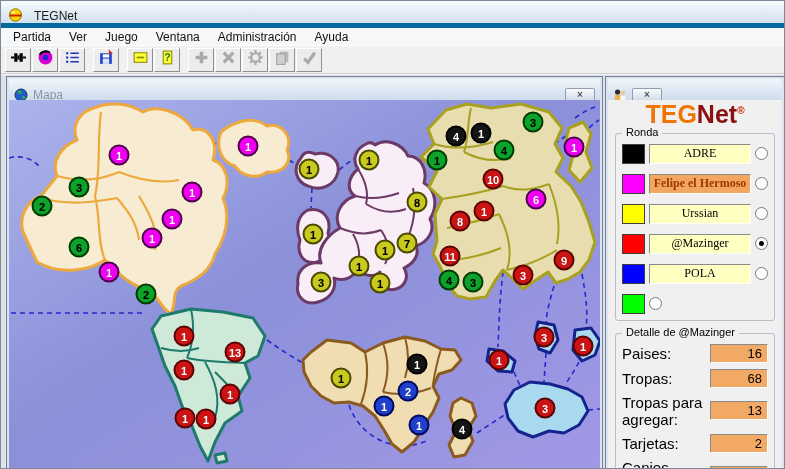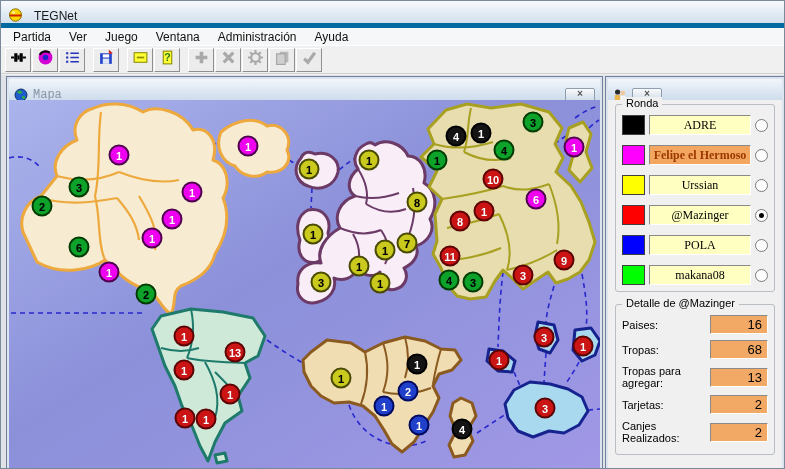--- a/index.html
+++ b/index.html
@@ -12,21 +12,21 @@
 
   .menubar { height:22px; background:#f6f7f8; display:flex; align-items:center; padding:0 3px; border-top:5px solid #0369a1; }
   .menu-item { padding:3px 9px; font-size:12px; color:#111; cursor:default; }
 
   .toolbar { height:29px; background:#f0f0f0; display:flex; align-items:center; padding:0 4px; gap:1px; border-top:1px solid #fff; border-bottom:1px solid #d0d0d0; }
   .tbtn { width:26px; height:24px; display:flex; align-items:center; justify-content:center; background:#ececec; border:1px solid; border-color:#ffffff #8f8f8f #8f8f8f #ffffff; }
   .tsep { width:6px; height:24px; }
 
   .mdi { position:absolute; top:74px; left:0; right:0; bottom:0; background:#dfe3e8; overflow:hidden; }
   .child { position:absolute; border:1px solid #70809a; background:#f0f0f0; box-shadow:0 0 0 2px #dce5ef inset; }
-  .child-title { height:33px; margin:2px 2px 0 2px; background:linear-gradient(#f1f6fb,#d6e2f0 50%,#bfd0e2); display:flex; align-items:center; gap:5px; padding:0 5px; border-bottom:1px solid #a8b8cc;font-family:Liberation Mono, monospace; }
+  .child-title { height:33px; margin:2px 2px 0 2px; background:linear-gradient(#f1f6fb,#d6e2f0 50%,#bfd0e2); display:flex; align-items:center; gap:5px; padding:0 5px; border-bottom:1px solid #a8b8cc; }
   .child-title .t { font-size:12px; color:#8a95a5; flex:1; white-space:nowrap; }
   .closebtn { width:30px; height:15px; border:1px solid #8f9dae; border-radius:2px; background:linear-gradient(#fafcfe,#e3eaf1 45%,#cdd8e4); font-size:10px; font-weight:bold; color:#555; display:flex; align-items:center; justify-content:center; line-height:1; }
 
   #map-window { left:5px; top:1px; width:597px; height:400px; }
   #map-canvas { position:absolute; left:2px; top:23px; width:591px; height:372px; overflow:hidden; }
   #map-svg { position:absolute; left:0; top:0; }
   #marker-layer { position:absolute; left:0; top:0; width:100%; height:100%; }
   .marker { position:absolute; width:21px; height:21px; border-radius:50%; border:2px solid; display:flex; align-items:center; justify-content:center; font-size:11px; font-weight:bold; transform:translate(-50%,-50%); text-shadow:0 0 1px rgba(0,0,0,.25); }
 
   #players-window { left:604px; top:1px; width:180px; height:397px; }
@@ -38,21 +38,21 @@
   .groupbox { position:relative; margin:4px 7px 0 7px; border:1px solid #b9bec4; border-radius:3px; padding:10px 6px 4px 6px; }
   .gb-label { position:absolute; top:-8px; left:6px; background:#f0f0f0; padding:0 4px; font-size:11px; color:#000; }
   .prow { display:flex; align-items:center; gap:4px; margin:0 0 10px 0; height:20px; }
   .prow:last-child { margin-bottom:2px; }
   .swatch { width:23px; height:20px; border:1px solid #404040; flex:none; }
   .pname { flex:1; height:20px; background:#ffffc2; border:1px solid; border-color:#8a8a8a #ffffff #ffffff #8a8a8a; display:flex; align-items:center; justify-content:center; font-size:12px; color:#000;font-family:Liberation Serif, serif; }
   .prow.hl .pname { background:#f2a660; color:#9c3800; font-weight:bold; }
   .radio { width:13px; height:13px; border-radius:50%; background:#fdfdfd; border:1px solid #7a7a7a; position:relative; flex:none; }
   .radio.sel::after { content:''; position:absolute; inset:3px; border-radius:50%; background:#000; }
   .drow { display:flex; align-items:center; justify-content:space-between; margin:0 0 6px 0; }
-  .dlabel { font-size:11px; color:#000; }
+  .dlabel { font-size:15px; color:#000; }
   .dval { width:58px; height:19px; background:#f2a966; border:1px solid; border-color:#8a8a8a #ffffff #ffffff #8a8a8a; display:flex; align-items:center; justify-content:flex-end; padding-right:5px; font-size:13px; color:#000; flex:none; }
 </style>
 </head>
 <body>
 
 <div class="app">
 
   <div class="titlebar">
     <svg width="15" height="15" viewBox="0 0 15 15">
         <ellipse cx="7.5" cy="7" rx="6" ry="6.2" fill="#ffd400" stroke="#8a6d00"></ellipse>
@@ -332,20 +332,23 @@
       <div class="child-title">
         <svg width="14" height="14" viewBox="0 0 14 14">
             <circle cx="4.6" cy="4" r="2.6" fill="#2a2a2a"></circle>
             <rect x="1.8" y="7" width="5.6" height="6" fill="#e8b44c"></rect>
             <circle cx="9.8" cy="5" r="2.4" fill="#f0c8a0"></circle>
             <rect x="7.4" y="7.8" width="5" height="5.4" fill="#f8f8f8"></rect>
           </svg>
         <div class="closebtn">×</div>
       </div>
       <div class="pw-content">
+        <div class="logo">
+          <span class="teg">TEG</span><span class="net">Net</span><span class="reg">®</span>
+        </div>
         <div class="groupbox" id="ronda-box">
           <div class="gb-label">Ronda</div>
           <div id="players-list">
               <div class="prow">
                 <div class="swatch" style="background: rgb(0, 0, 0);"></div>
                 <div class="pname">ADRE</div>
                 <div class="radio"></div>
               </div>
               <div class="prow hl">
                 <div class="swatch" style="background: rgb(255, 0, 255);"></div>
@@ -362,21 +365,20 @@
                 <div class="pname">@Mazinger</div>
                 <div class="radio sel"></div>
               </div>
               <div class="prow">
                 <div class="swatch" style="background: rgb(0, 0, 255);"></div>
                 <div class="pname">POLA</div>
                 <div class="radio"></div>
               </div>
               <div class="prow">
                 <div class="swatch" style="background: rgb(0, 255, 0);"></div>
-                <div class="pname">makana08</div>
                 <div class="radio"></div>
               </div>
             </div>
         </div>
         <div class="groupbox" id="detail-box" style="margin-top:12px;">
           <div class="gb-label">Detalle de @Mazinger</div>
           <div id="detail-rows">
               <div class="drow">
                 <div class="dlabel">Paises:</div>
                 <div class="dval">16</div>

